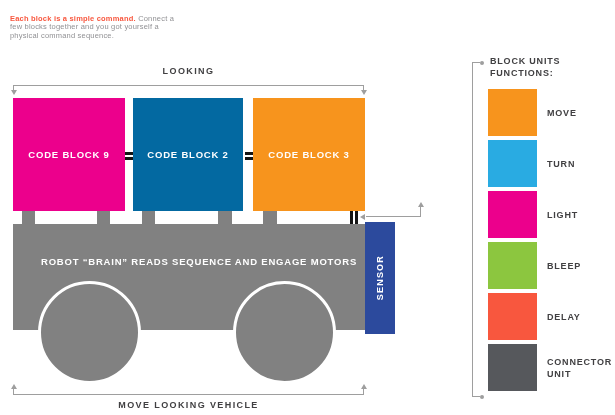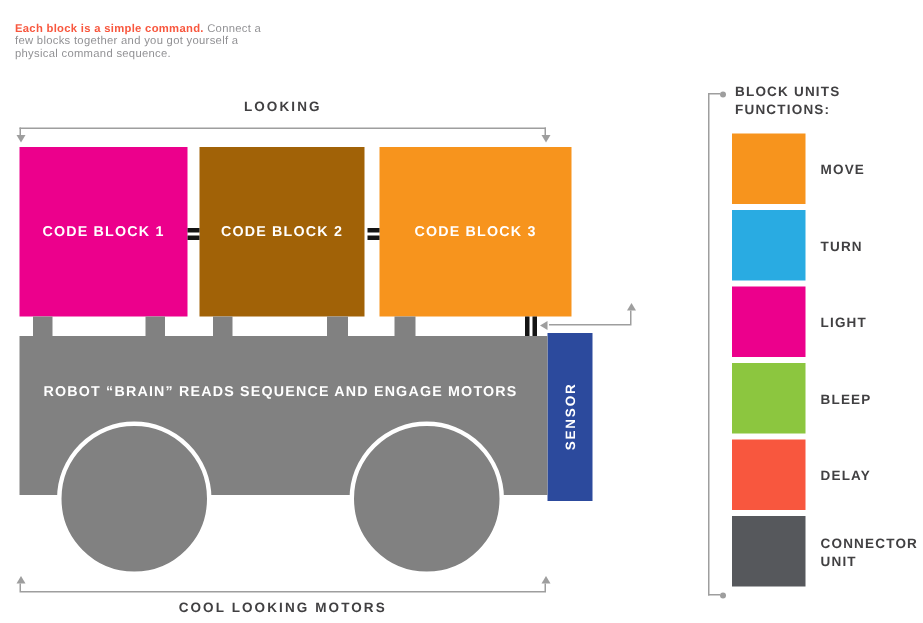--- a/index.html
+++ b/index.html
@@ -26,21 +26,21 @@
   
   .code-block { top:98px; height:113px; display:flex; align-items:center; justify-content:center;
                 color:#fff; font-weight:bold; font-size:9.5px; letter-spacing:0.8px; }
 
   .cable-bar-h { width:8px; height:3px; margin-bottom:2px; }
   .cable-bar-v { width:3px; height:13px; }
 
   .peg { top:211px; height:13px; }
 
   
-  .body-label { position:absolute; left:16px; top:32px; color:#fff; font-weight:bold; font-size:9.5px; letter-spacing:0.8px; white-space:nowrap; }
+  .body-label { position:absolute; left:28px; top:32px; color:#fff; font-weight:bold; font-size:9.5px; letter-spacing:0.8px; white-space:nowrap; }
   .sensor { display:flex; align-items:center; justify-content:center; }
   .sensor span { writing-mode:vertical-rl; transform:rotate(180deg); color:#fff; font-weight:bold; font-size:9px; letter-spacing:1.2px; }
   .wheel { top:281px; width:97px; height:97px; border:3px solid #fff; border-radius:50%; z-index:2; }
 
   
   .legend-title { left:490px; top:55px; width:80px; font-size:9px; line-height:12px; font-weight:bold; color:#414042; letter-spacing:0.8px; }
   .legend-list { left:488px; top:89px; }
   .legend-row { display:flex; align-items:center; margin-bottom:4px; height:47px; }
   .swatch { width:49px; height:47px; flex:none; }
   .legend-label { margin-left:10px; font-size:9px; font-weight:bold; color:#414042; letter-spacing:0.8px; line-height:12px; max-width:70px; }
@@ -55,26 +55,26 @@
   <p class="abs intro"><span class="hl">Each block is a simple command.</span> <span class="rest">Connect a few blocks together and you got yourself a physical command sequence.</span></p>
 
   <div class="abs lbl" style="left:13px; top:66px; width:351px; text-align:center;">LOOKING</div>
   <div class="abs line" style="left:13px; top:85px; width:351px; height:1px;"></div>
   <div class="abs line" style="left:13px; top:85px; width:1px; height:5px;"></div>
   <div class="abs line" style="left:363px; top:85px; width:1px; height:5px;"></div>
   <div class="abs arr-down" style="left:10.5px; top:90px;"></div>
   <div class="abs arr-down" style="left:360.5px; top:90px;"></div>
 
   <div class="abs code-block" style="left: 13px; width: 112px; background-color: rgb(236, 0, 140);">
-    <span>CODE BLOCK 1</span>
+    <span>CODE BLOCK 9</span>
   </div>
-  <div class="abs code-block" style="left: 133px; width: 110px; background-color: #a16207;">
+  <div class="abs code-block" style="left: 133px; width: 110px; background-color: #0369a1;">
     <span>CODE BLOCK 2</span>
   </div>
-  <div class="abs code-block" style="left: 253px; width: 128px; background-color: rgb(247, 148, 29);">
+  <div class="abs code-block" style="left: 253px; width: 112px; background-color: rgb(247, 148, 29);">
     <span>CODE BLOCK 3</span>
   </div>
 
   <div class="abs" style="left:125px; top:152px;">
     <div class="cable-bar-h" style="background-color: rgb(20, 20, 20);"></div>
     <div class="cable-bar-h" style="background-color: rgb(20, 20, 20);"></div>
   </div>
   <div class="abs" style="left:245px; top:152px;">
     <div class="cable-bar-h" style="background-color: rgb(20, 20, 20);"></div>
     <div class="cable-bar-h" style="background-color: rgb(20, 20, 20);"></div>
@@ -103,21 +103,21 @@
   </div>
 
   <div class="abs wheel" style="left: 38px; background-color: rgb(129, 129, 129);"></div>
   <div class="abs wheel" style="left: 233px; background-color: rgb(129, 129, 129);"></div>
 
   <div class="abs line" style="left:13px; top:394px; width:351px; height:1px;"></div>
   <div class="abs line" style="left:13px; top:389px; width:1px; height:5px;"></div>
   <div class="abs line" style="left:363px; top:389px; width:1px; height:5px;"></div>
   <div class="abs arr-up" style="left:10.5px; top:384px;"></div>
   <div class="abs arr-up" style="left:360.5px; top:384px;"></div>
-  <div class="abs lbl" style="left:13px; top:400px; width:351px; text-align:center;">COOL LOOKING MOTORS</div>
+  <div class="abs lbl" style="left:13px; top:400px; width:351px; text-align:center;">MOVE LOOKING VEHICLE</div>
 
   <div class="abs line" style="left:472px; top:62px; width:1px; height:335px;"></div>
   <div class="abs line" style="left:472px; top:62px; width:8px; height:1px;"></div>
   <div class="abs line" style="left:472px; top:396px; width:8px; height:1px;"></div>
   <div class="abs dot" style="left:480px; top:60.5px;"></div>
   <div class="abs dot" style="left:480px; top:394.5px;"></div>
 
   <div class="abs legend-title">BLOCK UNITS FUNCTIONS:</div>
   <div class="abs legend-list">
     <div class="legend-row">

